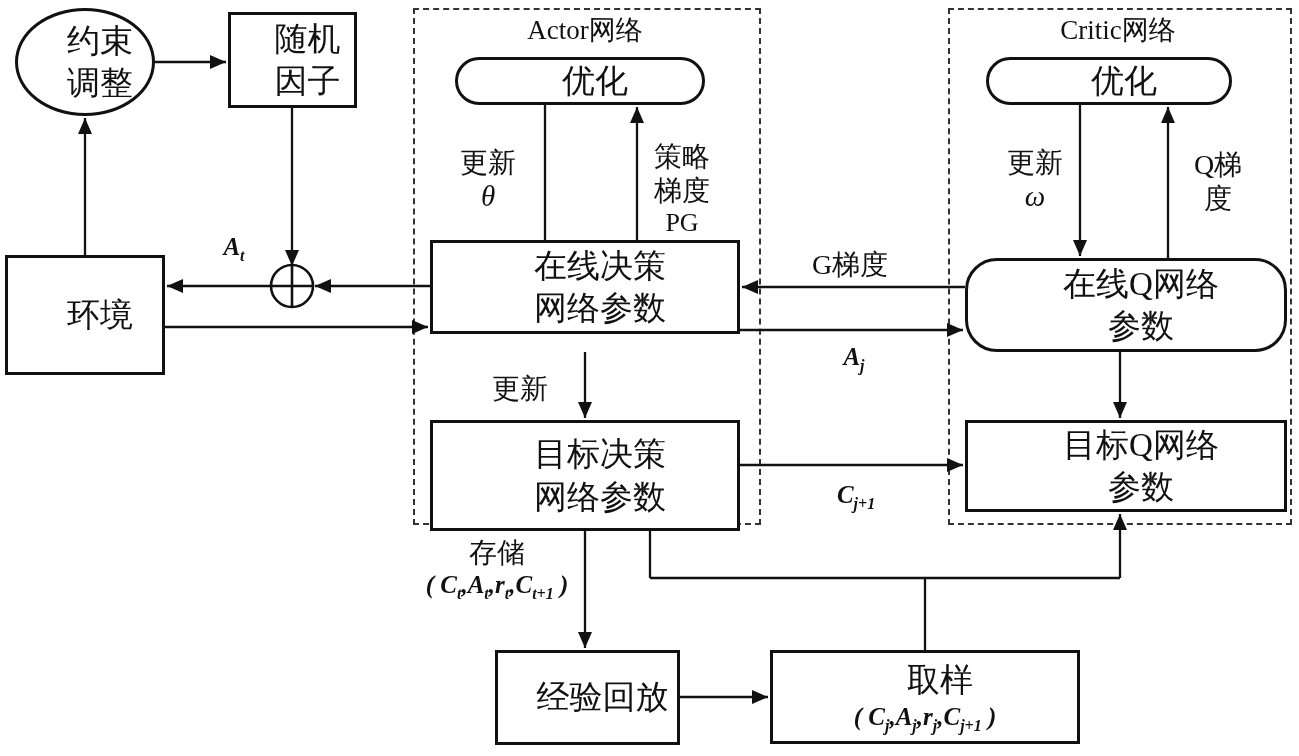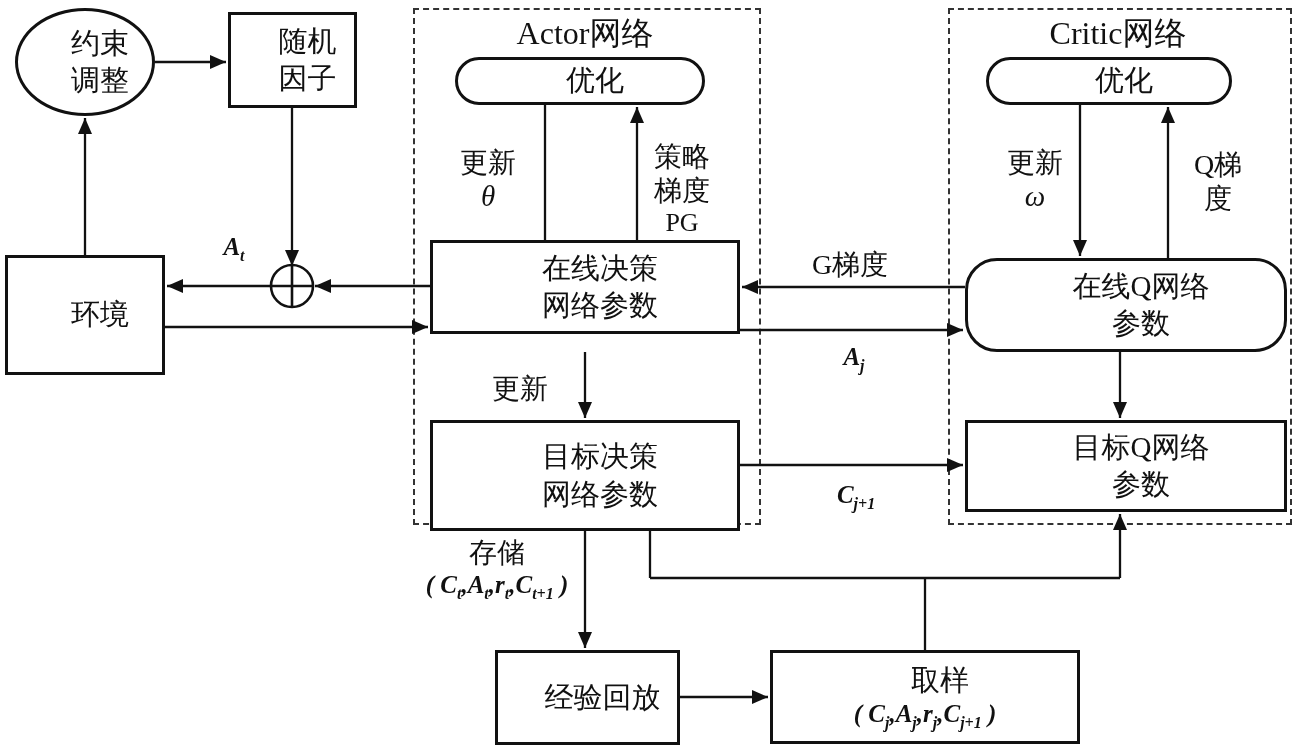--- a/index.html
+++ b/index.html
@@ -10,25 +10,25 @@
   }
   svg.wires { position:absolute; left:0; top:0; z-index:1; }
   .group { position:absolute; z-index:0; border:2px dashed #333; background:transparent; }
   .node {
     position:absolute; z-index:2; background:#fff; border:3px solid #111;
     display:flex; flex-direction:column; align-items:center; justify-content:center;
     text-align:center;
   }
   .ellipse { border-radius:50%; }
   .stadium { border-radius:27px; }
-  .node .cn { font-size:29px; line-height:1.28;margin-left:30px; }
+  .node .cn { font-size:33px; line-height:1.28;margin-left:30px; }
   .label { position:absolute; z-index:3; text-align:center; }
   .cn { font-size:28px; line-height:1.22; }
   .pre { white-space:pre-line; }
-  .title { font-size:32px; }
+  .title { font-size:27px; }
   .math { font-family:"Liberation Serif","DejaVu Serif",serif; font-style:italic; font-weight:bold; font-size:25px; line-height:1.2; }
   .math sub { font-size:16px; font-style:italic; font-weight:bold; }
   .sym { font-size:29px; font-style:italic; line-height:1.15; }
   .en { font-size:26px; line-height:1.15; }
   .whitebg { background:#fff; }
 </style>
 </head>
 <body>
 
 <div class="canvas">

